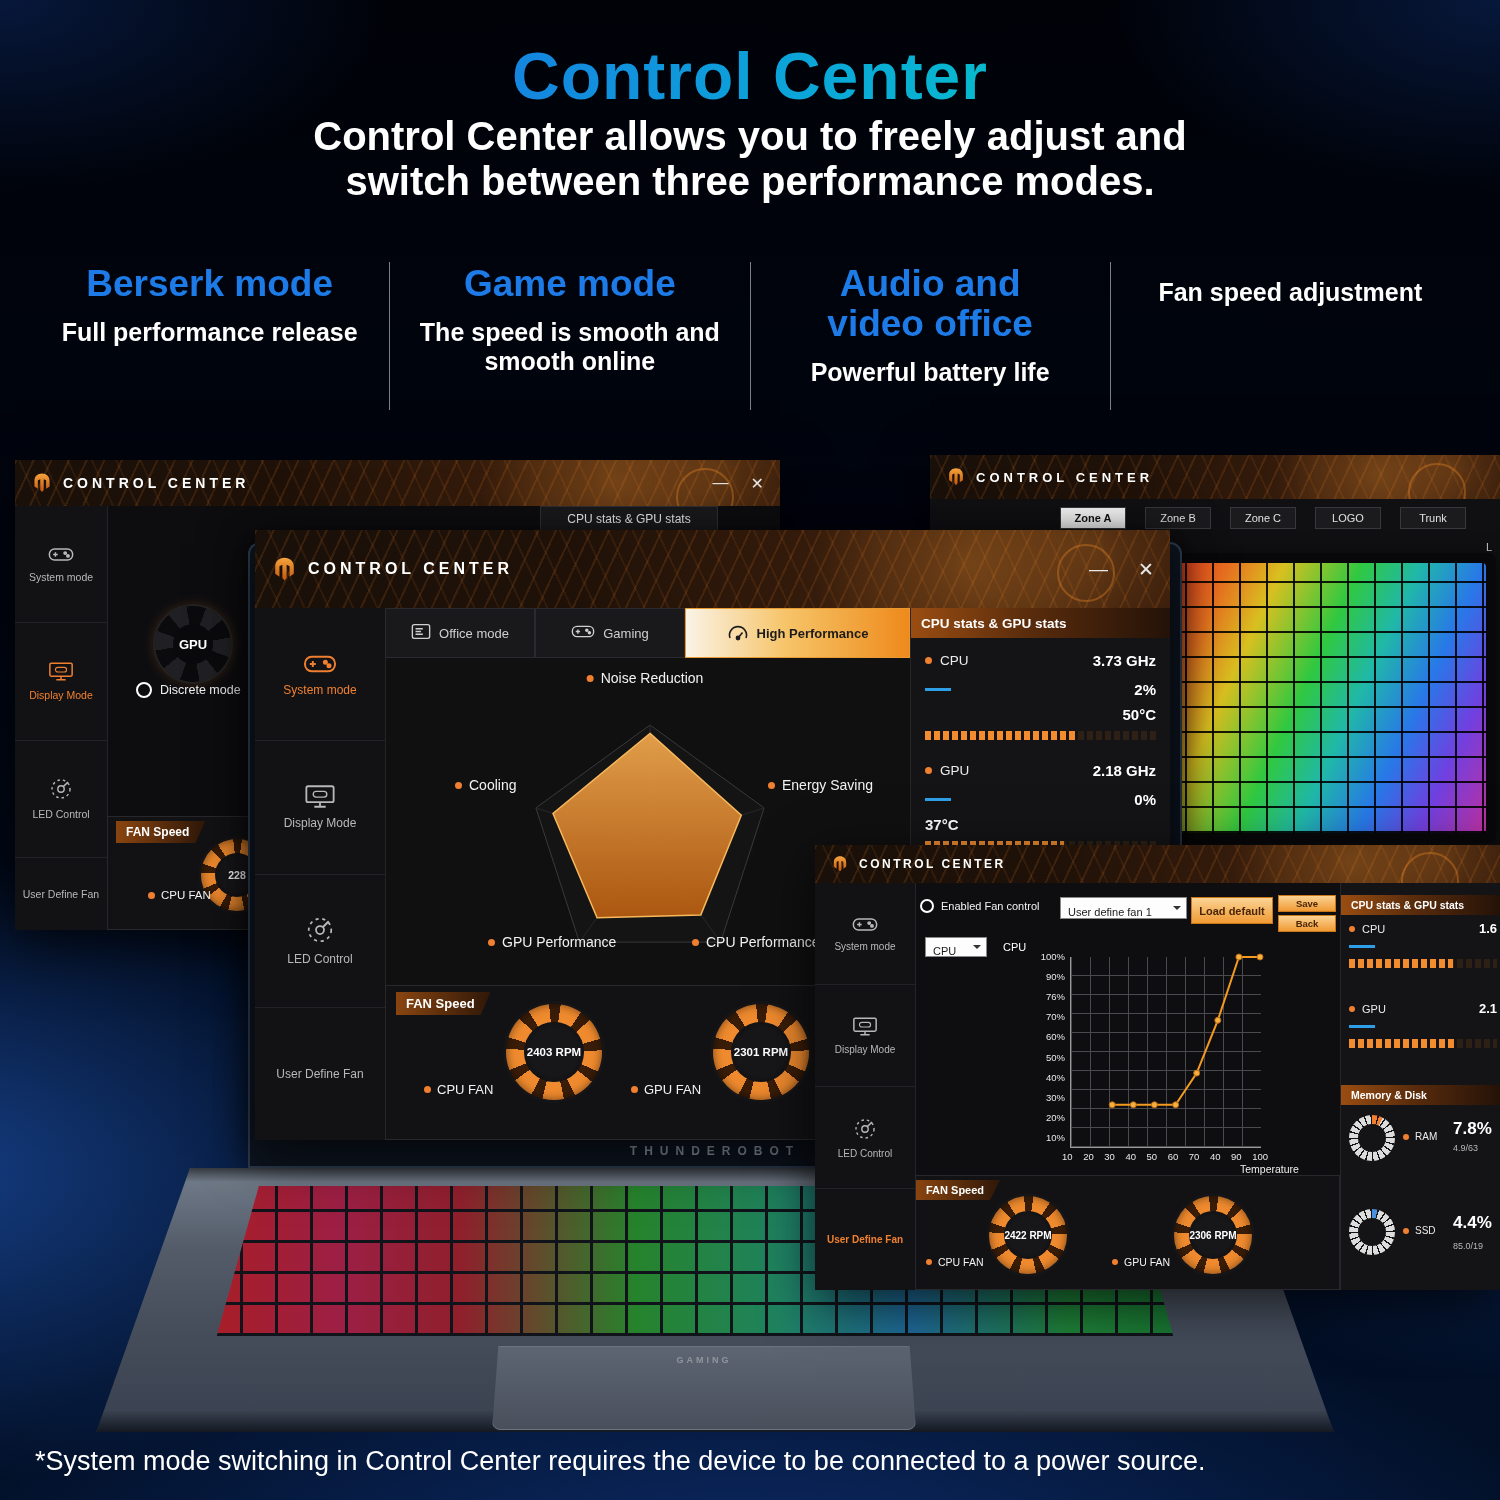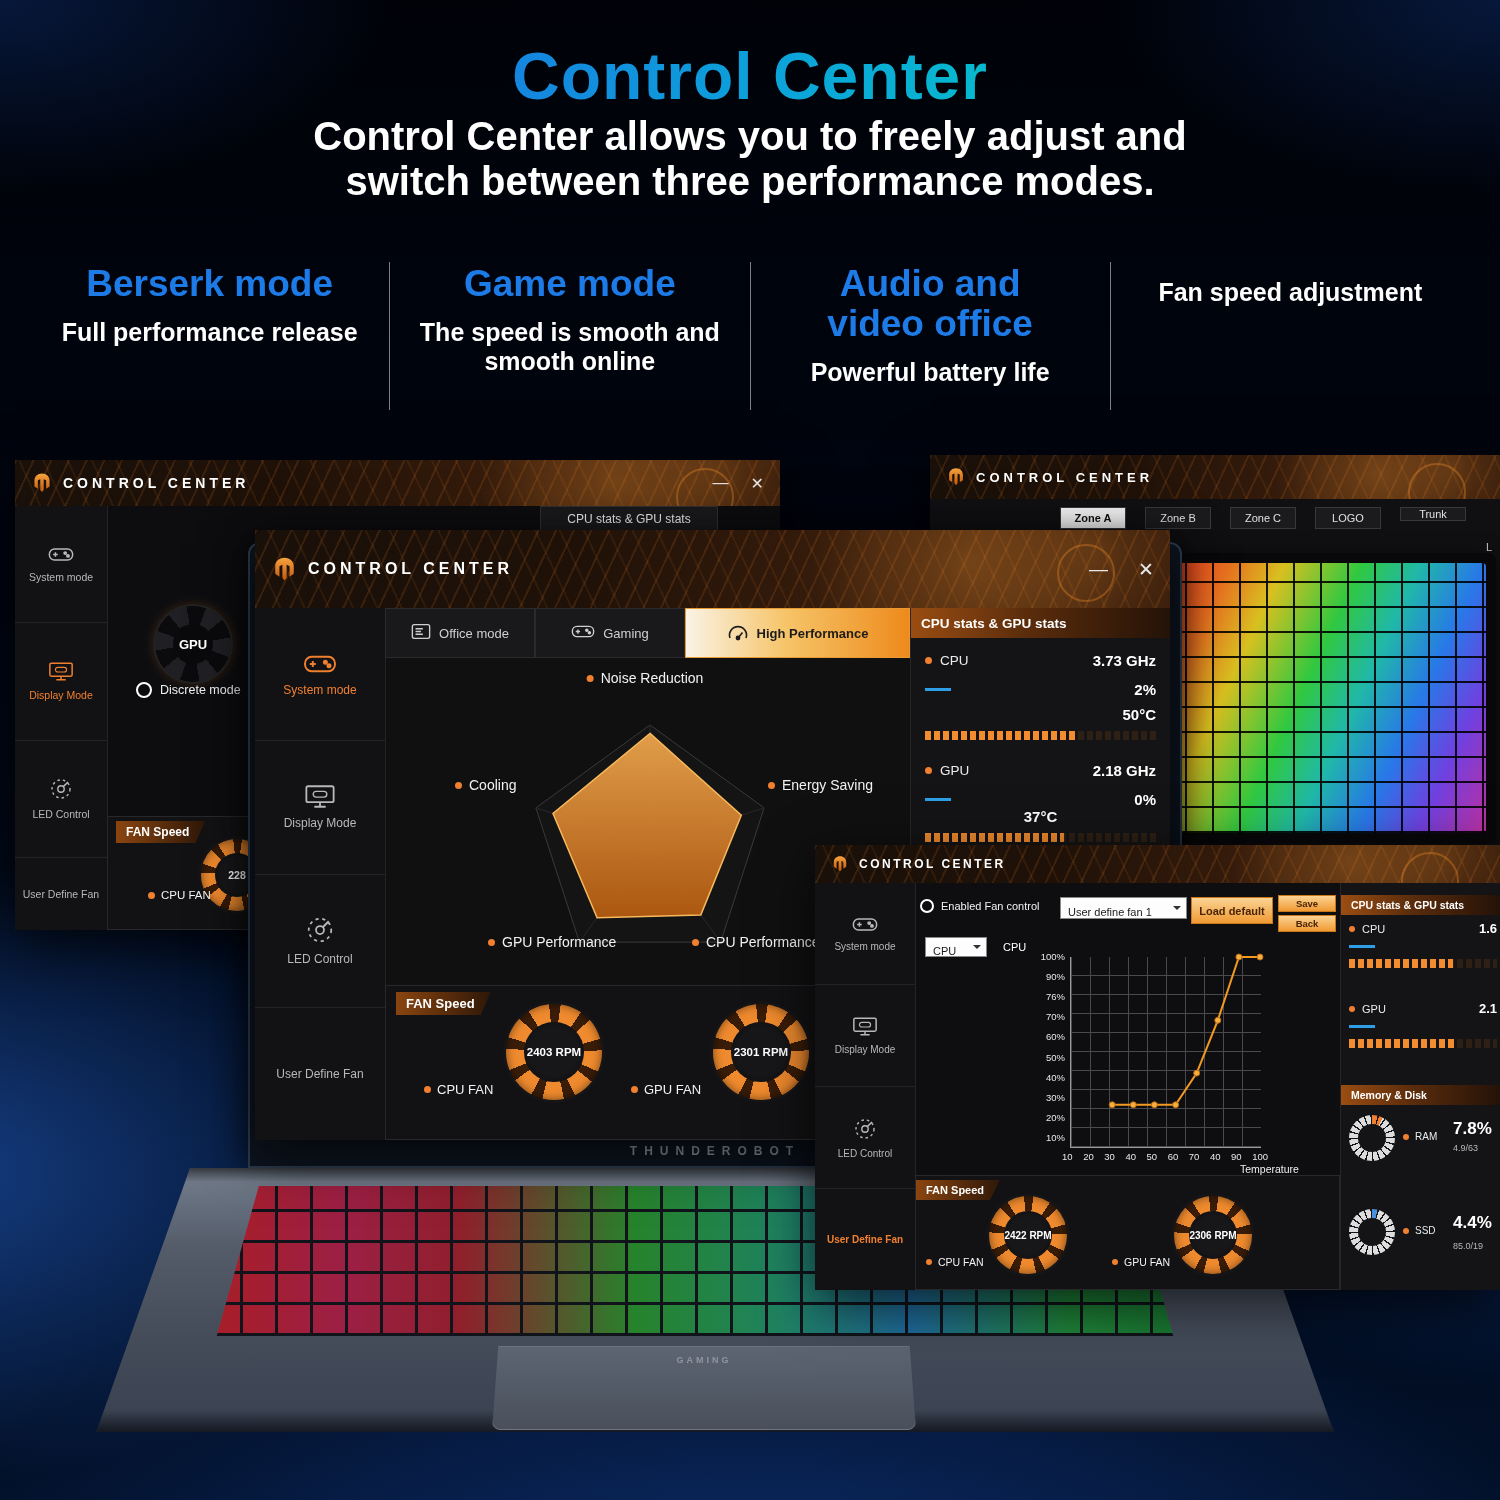--- a/index.html
+++ b/index.html
@@ -239,21 +239,21 @@
             <path d="M16 2C9.5 2 5 6.5 5 12.5V21l5 3.5V12l3.5-1.5V26l2.5 3 2.5-3V10.5L22 12v12.5L27 21v-8.5C27 6.5 22.5 2 16 2z" fill="url(#logoGrad)"></path>
           </svg>
       </span>
       <span class="win-title">CONTROL CENTER</span>
     </div>
     <div style="position:absolute;left:130px;top:52px;display:flex;gap:19px;">
       <div class="ztab active" style="width:66px;height:22px;">Zone A</div>
       <div class="ztab" style="width:66px;height:22px;">Zone B</div>
       <div class="ztab" style="width:66px;height:22px;">Zone C</div>
       <div class="ztab" style="width:66px;height:22px;">LOGO</div>
-      <div class="ztab" style="width:66px;height:14px;">Trunk</div>
+      <div class="ztab" style="width:66px;height:22px;">Trunk</div>
     </div>
     <span class="clipped" style="left:556px;top:86px;color:#ccc;font-size:11px;">L</span>
     <div style="position:absolute;left:218px;top:98px;width:348px;height:290px;background:#08080a;border-radius:8px;padding:10px;box-sizing:border-box;box-shadow:0 6px 24px rgba(0,0,0,.6);">
       <div style="width:100%;height:100%;border-radius:4px;
         background:
           repeating-linear-gradient(90deg, rgba(0,0,0,.88) 0 2px, transparent 2px 27px),
           repeating-linear-gradient(0deg, rgba(0,0,0,.88) 0 2px, transparent 2px 25px),
           linear-gradient(115deg,#e83020 0%,#e87020 16%,#d8c020 28%,#30c840 45%,#20b8a8 58%,#2878e8 72%,#7040e0 85%,#c030a0 100%);"></div>
     </div>
   </div>
@@ -401,21 +401,21 @@
           <span class="srow" style="gap:8px;">
               <i class="dot"></i>
             <span style="color:#ececec;font-size:13.5px;">GPU</span>
             </span>
           <span style="color:#fff;font-size:15px;font-weight:700;">2.18 GHz</span>
         </div>
         <div class="srow" style="justify-content:space-between;margin-top:12px;">
           <span class="blue-dash"></span>
           <span style="color:#fff;font-size:15px;font-weight:700;">0%</span>
         </div>
-        <div class="srow" style="justify-content:center;">
+        <div class="srow" style="justify-content:flex-start;margin-top:8px;">
           <span style="color:#fff;font-size:15px;font-weight:700;">37°C</span>
         </div>
         <div class="segbar" style="margin-top:8px;">
             <i style="width:60%"></i>
           </div>
       </div>
     </div>
 
     <div class="fan-panel" style="left:130px;width:525px;top:455px;bottom:0;box-sizing:border-box;">
       <div class="fan-panel-label" style="left:10px;top:6px;font-size:13px;">FAN Speed</div>
@@ -594,14 +594,15 @@
       <div class="fan" style="left:258px;top:20px;width:78px;height:78px;">
         <span class="hub" style="font-size:10px;">2306 RPM</span>
       </div>
       <div class="fan-label" style="left:196px;top:80px;font-size:10.5px;">
         <i class="dot" style="width:6px;height:6px;"></i>
           <span>GPU FAN</span>
       </div>
     </div>
   </div>
 
+  <div class="footnote">*System mode switching in Control Center requires the device to be connected to a power source.</div>
 
 </div>
 
 </body></html>

